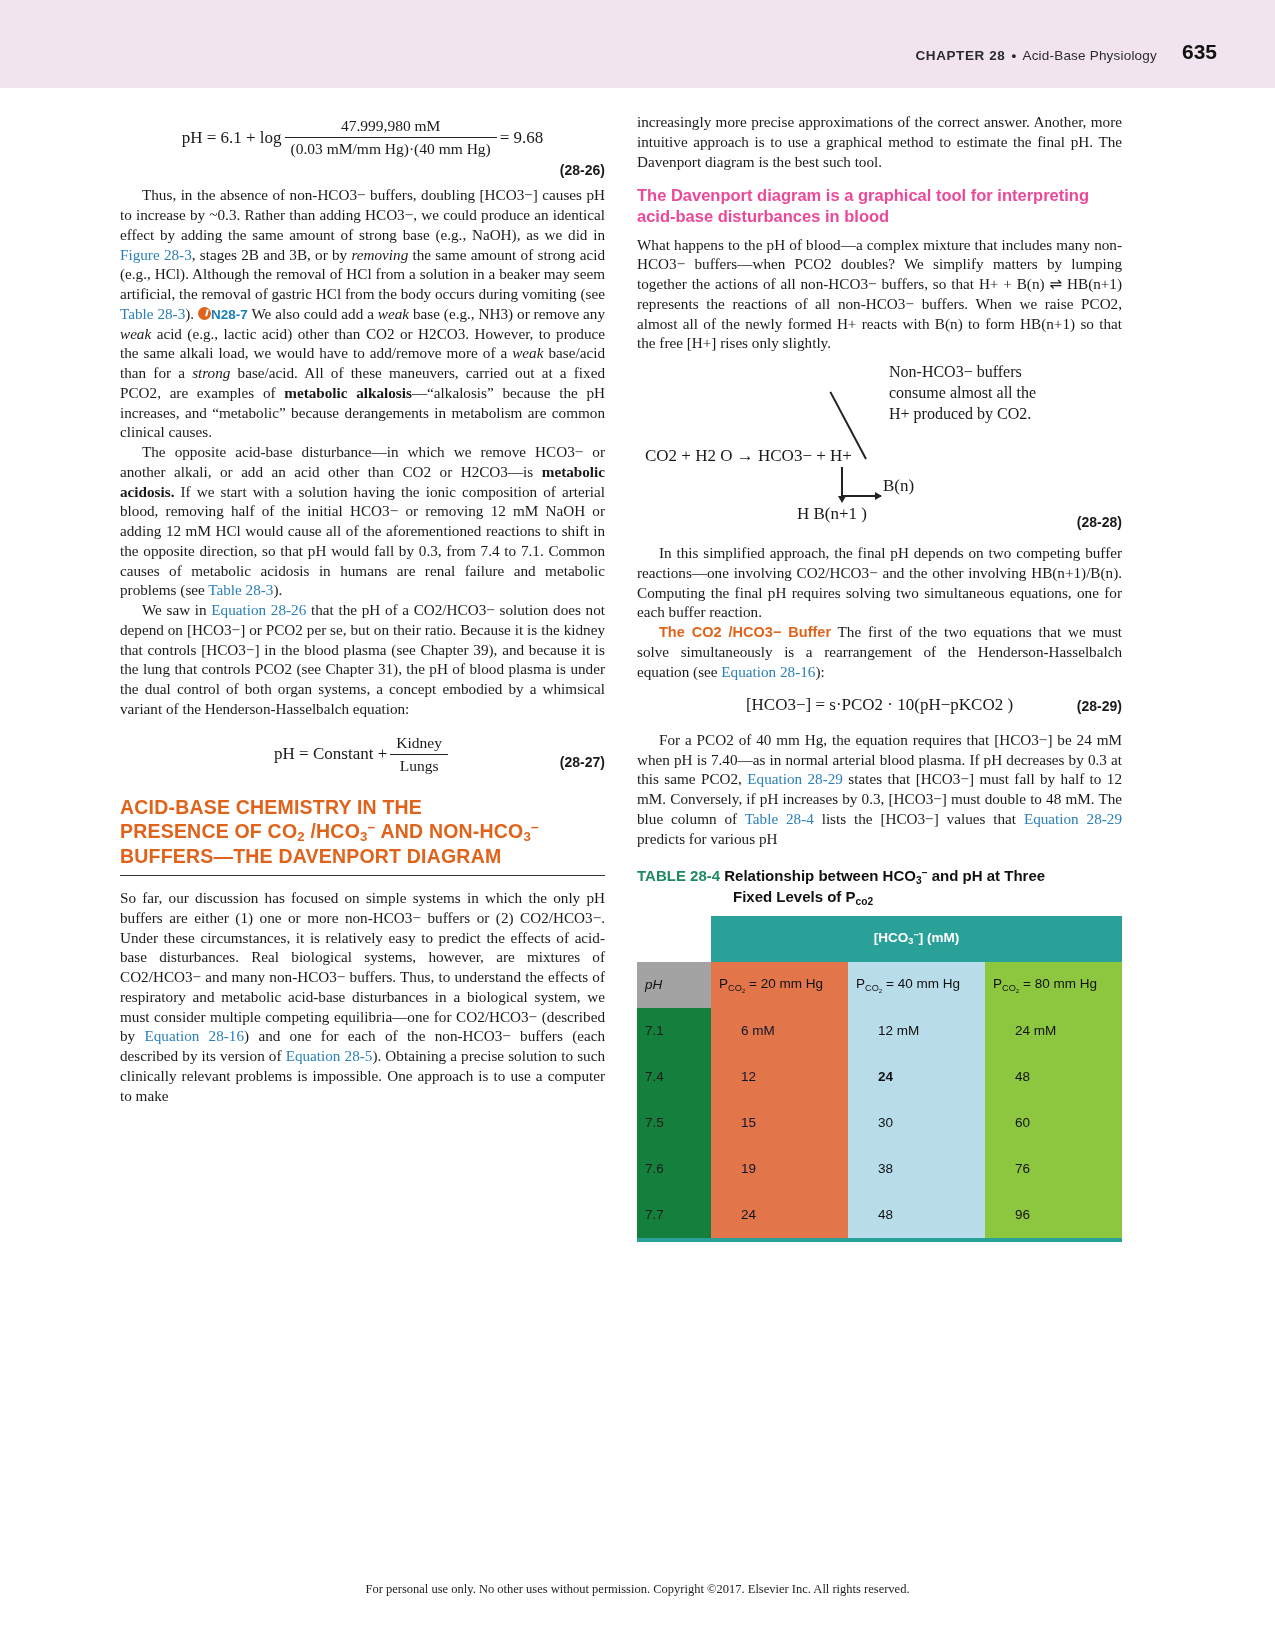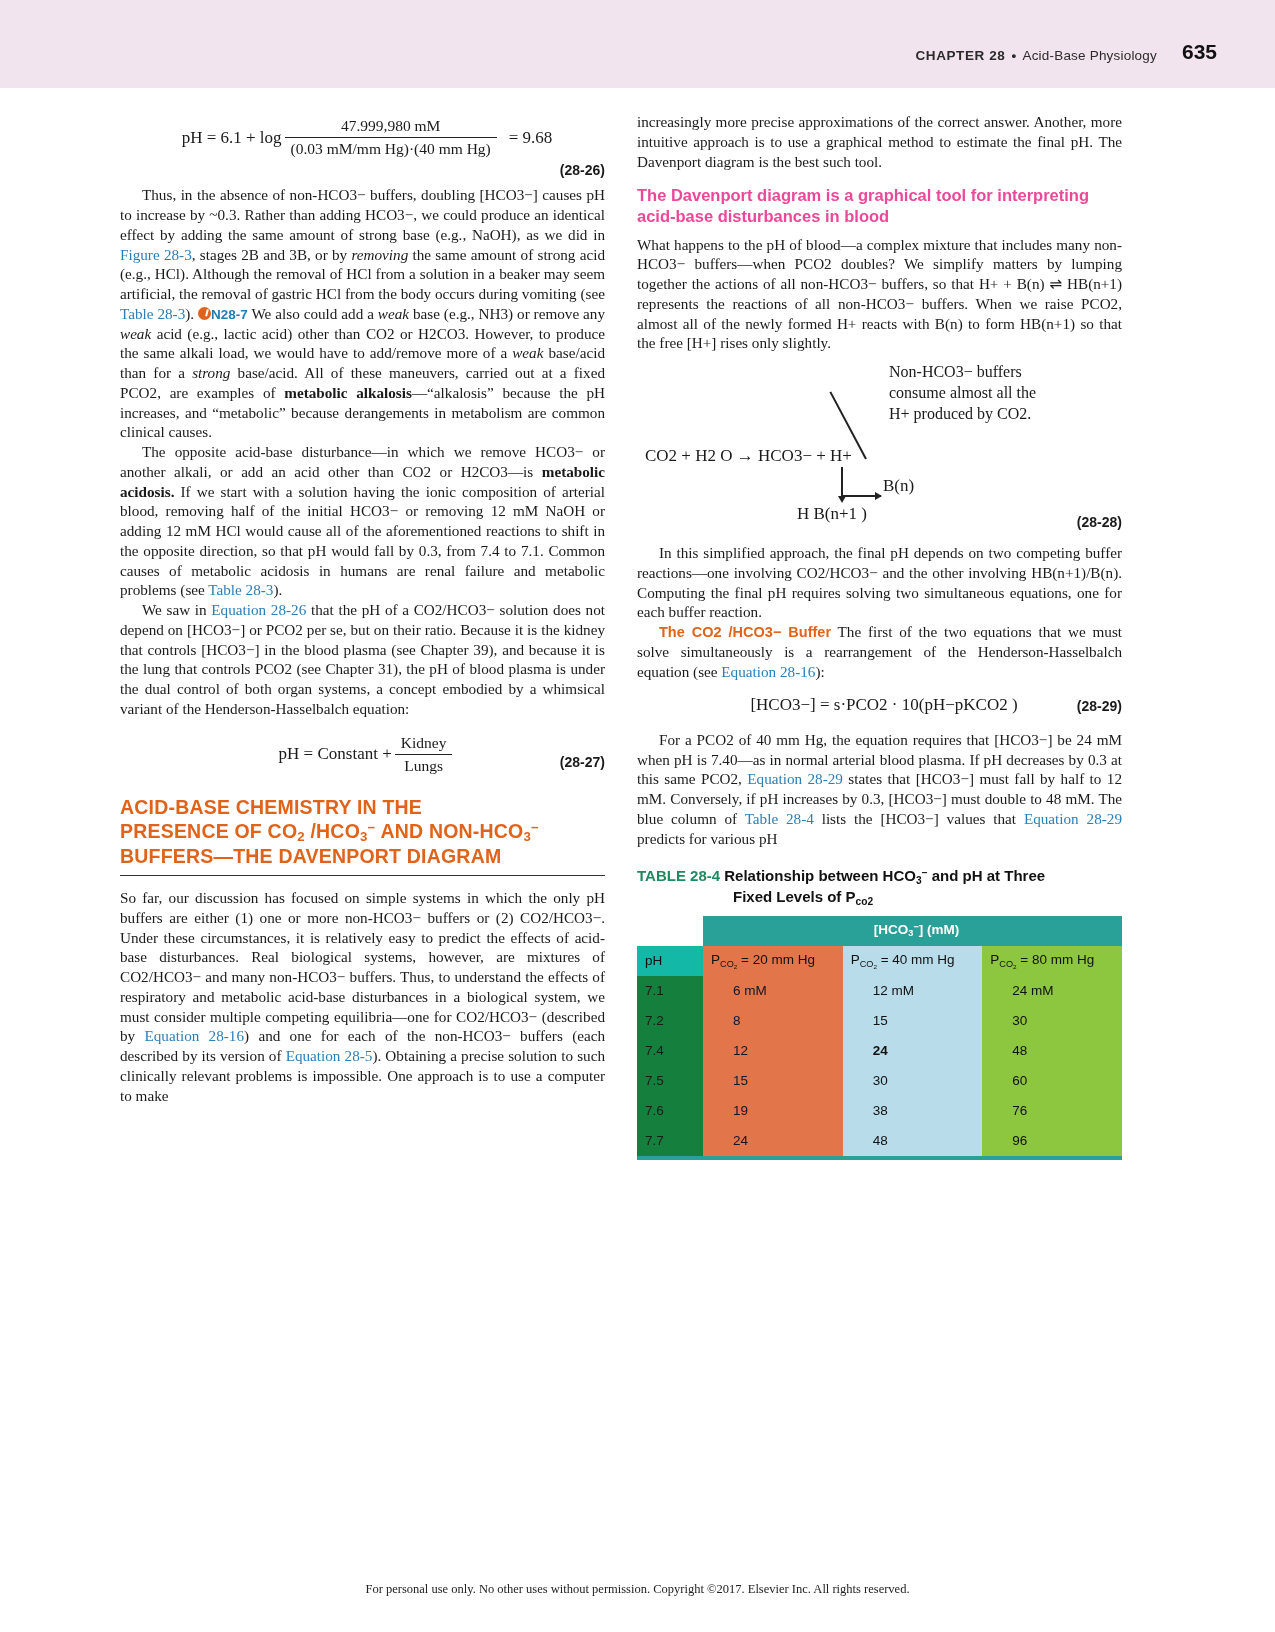--- a/index.html
+++ b/index.html
@@ -110,21 +110,20 @@
   }
   .frac .den {
     display: block;
     padding: 1px 6px 0 6px;
     font-size: 15.5px;
   }
   .eq-line {
     font-size: 17px;
     display: inline-block;
     vertical-align: middle;
-    margin-left: 9px;
   }
 
   
   .head-blue {
     color: #ec4899;
     font-family: "Liberation Sans", sans-serif;
     font-weight: bold;
     font-size: 16.5px;
     line-height: 1.25;
     margin: 14px 0 8px 0;
@@ -266,37 +265,37 @@
     color: #1f8a5f;
     font-weight: bold;
   }
   .table-title .ttext { font-weight: bold; color: #111; }
   .dtable {
     border-collapse: collapse;
     width: 485px;
     font-family: "Liberation Sans", sans-serif;
     font-size: 13.5px;
   }
-  .dtable td, .dtable th { padding: 0; }
+  .dtable td, .dtable th { padding: 8px; }
   .hdr-green {
     background: #2aa198;
     color: #fff;
     text-align: center;
     font-weight: bold;
     font-size: 15px;
     height: 26px;
   }
   .sub-hdr td {
     height: 30px;
     vertical-align: middle;
     font-size: 13px;
     padding-left: 8px;
     color: #111;
   }
-  .sub-hdr td.ph { background: #14b8a6; width: 58px; }
+  .sub-hdr td.ph { background: #a3a3a3; width: 58px; font-style: italic; }
   .c1 { background: #e2754a; color: #0f172a; }
   .c2 { background: #b9dcea; color: #111; }
   .c3 { background: #8dc63f; color: #111; }
   .dtable tbody td {
     height: 30px;
     vertical-align: middle;
     padding-left: 8px;
     font-size: 13.5px;
   }
   .dtable tbody td.phcell { background: #15803d; padding-left: 8px; }
@@ -411,26 +410,20 @@
             <td class="c3">P<sub>CO<sub>2</sub></sub> = 80 mm Hg</td>
           </tr>
 
           <tr>
             <td class="phcell">7.1</td>
             <td class="c1 val">6 mM</td>
             <td class="c2 val">12 mM</td>
             <td class="c3 val">24 mM</td>
           </tr>
           <tr>
-            <td class="phcell">7.2</td>
-            <td class="c1 val">8</td>
-            <td class="c2 val">15</td>
-            <td class="c3 val">30</td>
-          </tr>
-          <tr>
             <td class="phcell">7.4</td>
             <td class="c1 val">12</td>
             <td class="c2 val b">24</td>
             <td class="c3 val">48</td>
           </tr>
           <tr>
             <td class="phcell">7.5</td>
             <td class="c1 val">15</td>
             <td class="c2 val">30</td>
             <td class="c3 val">60</td>

